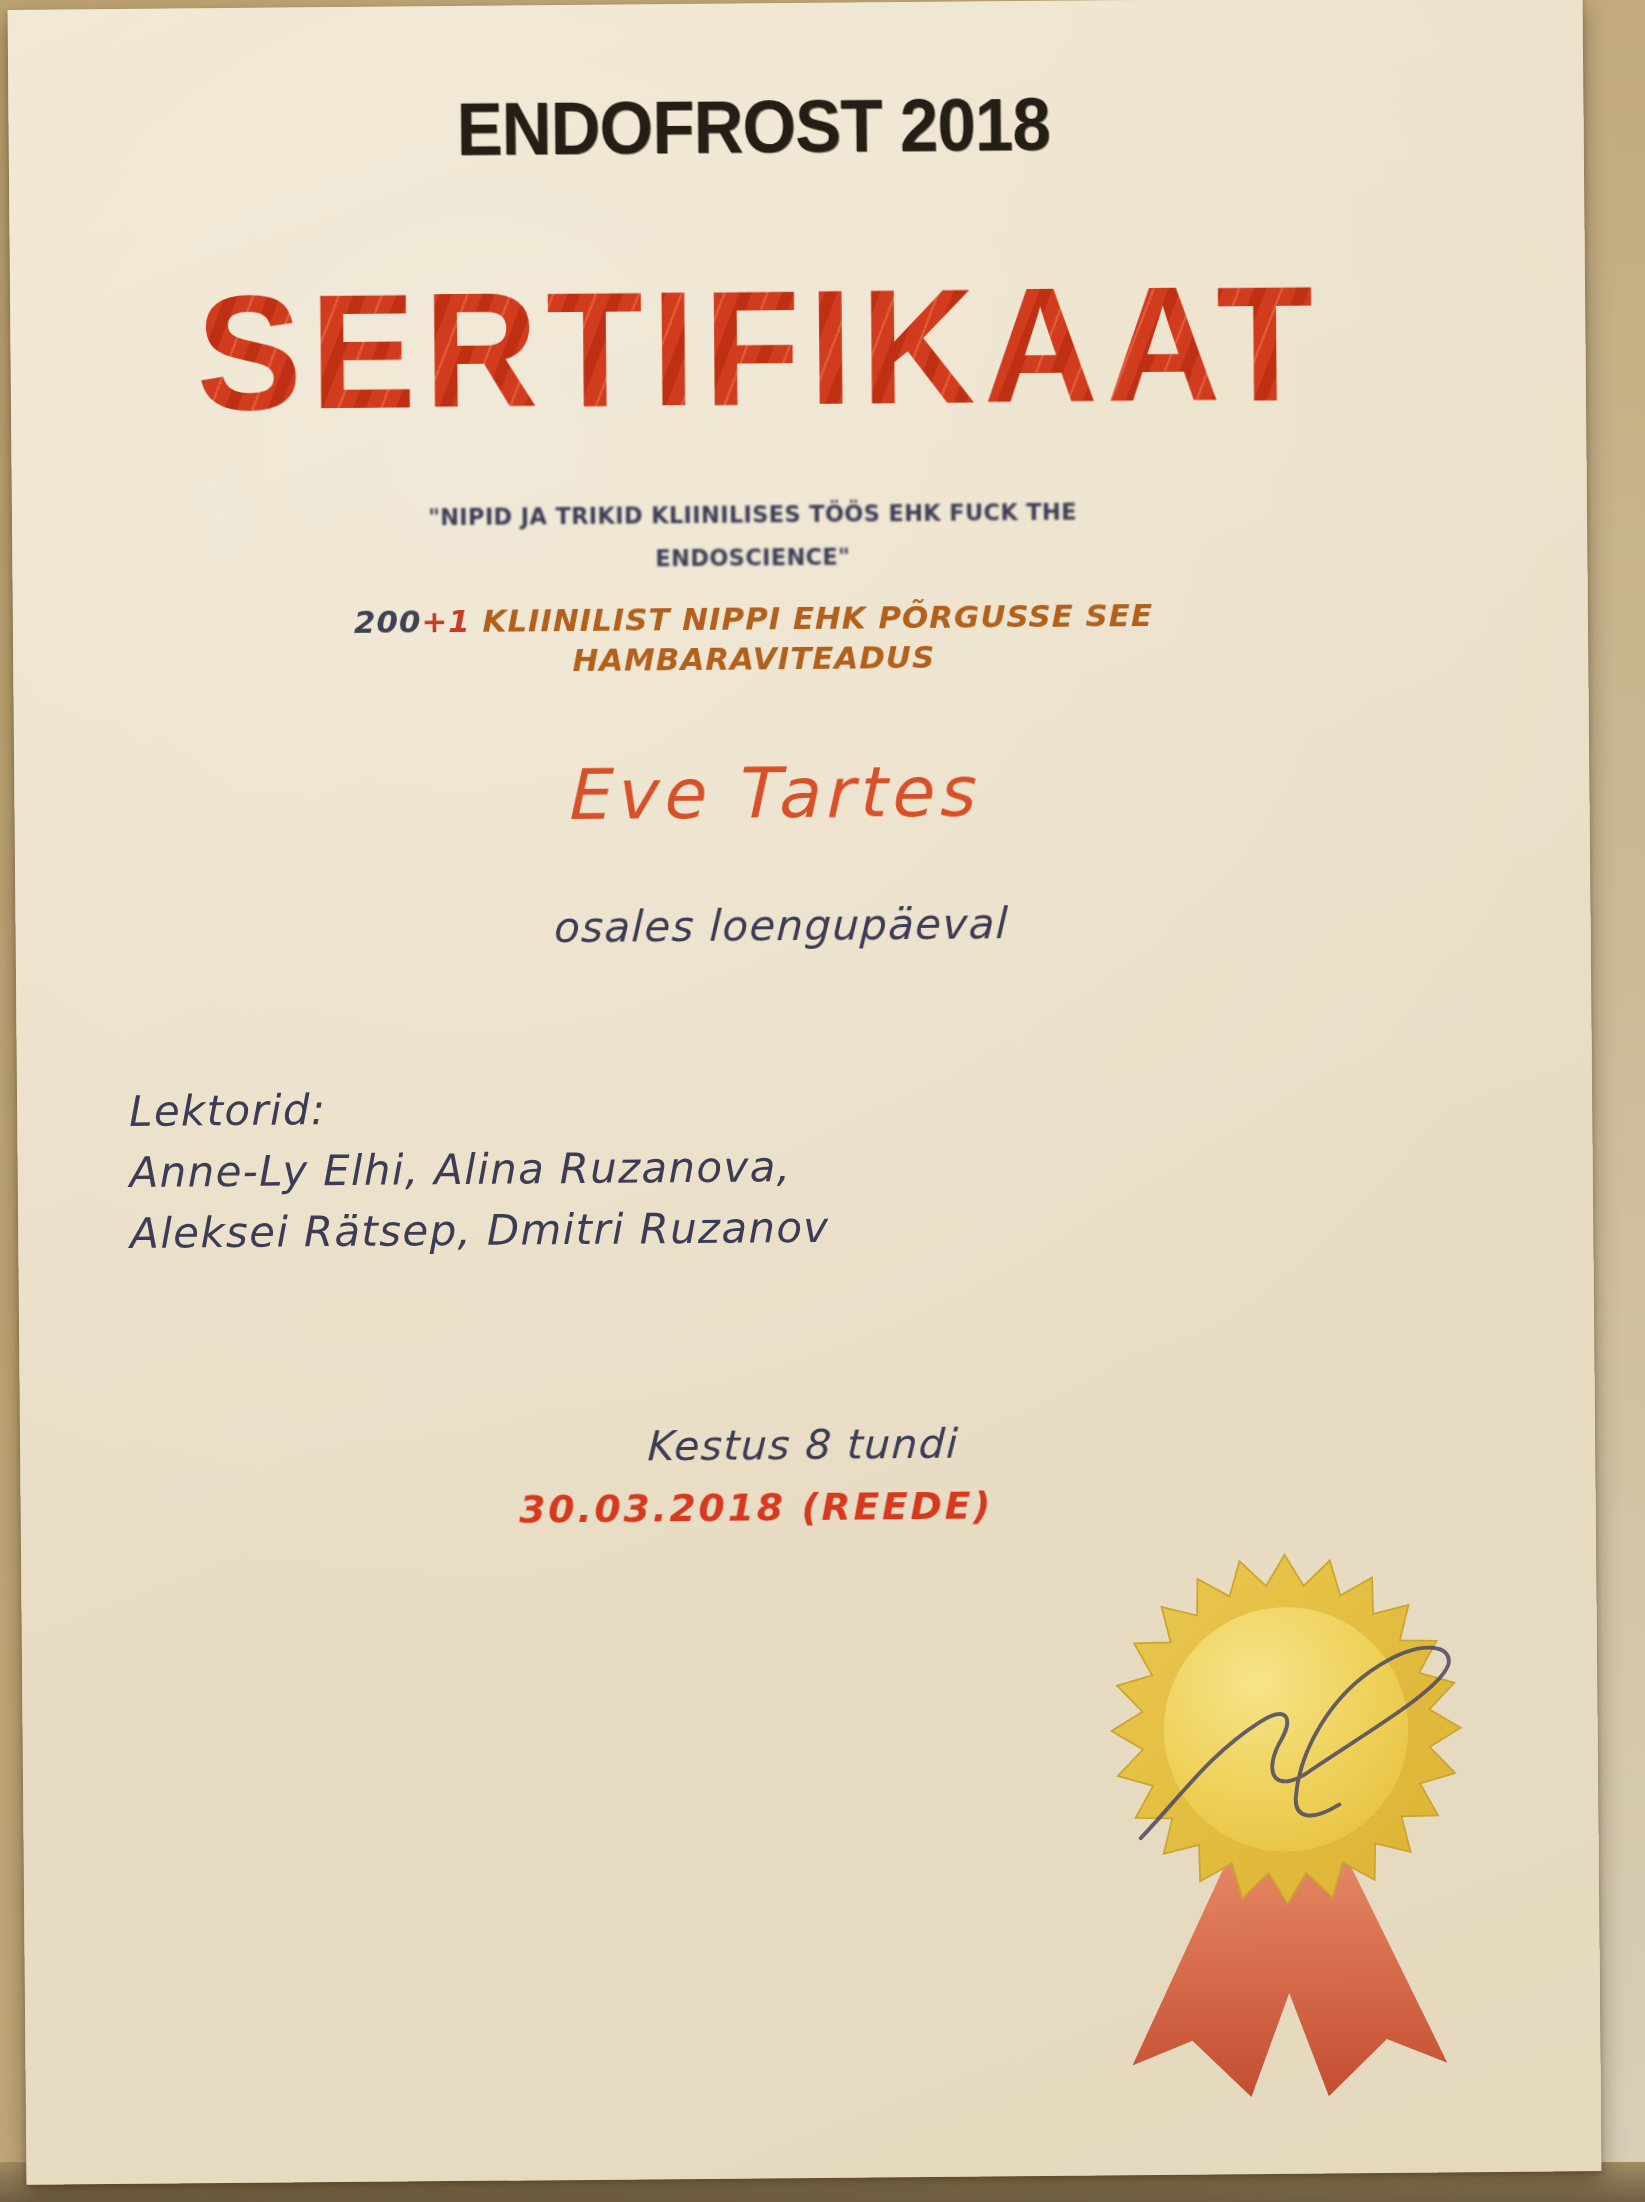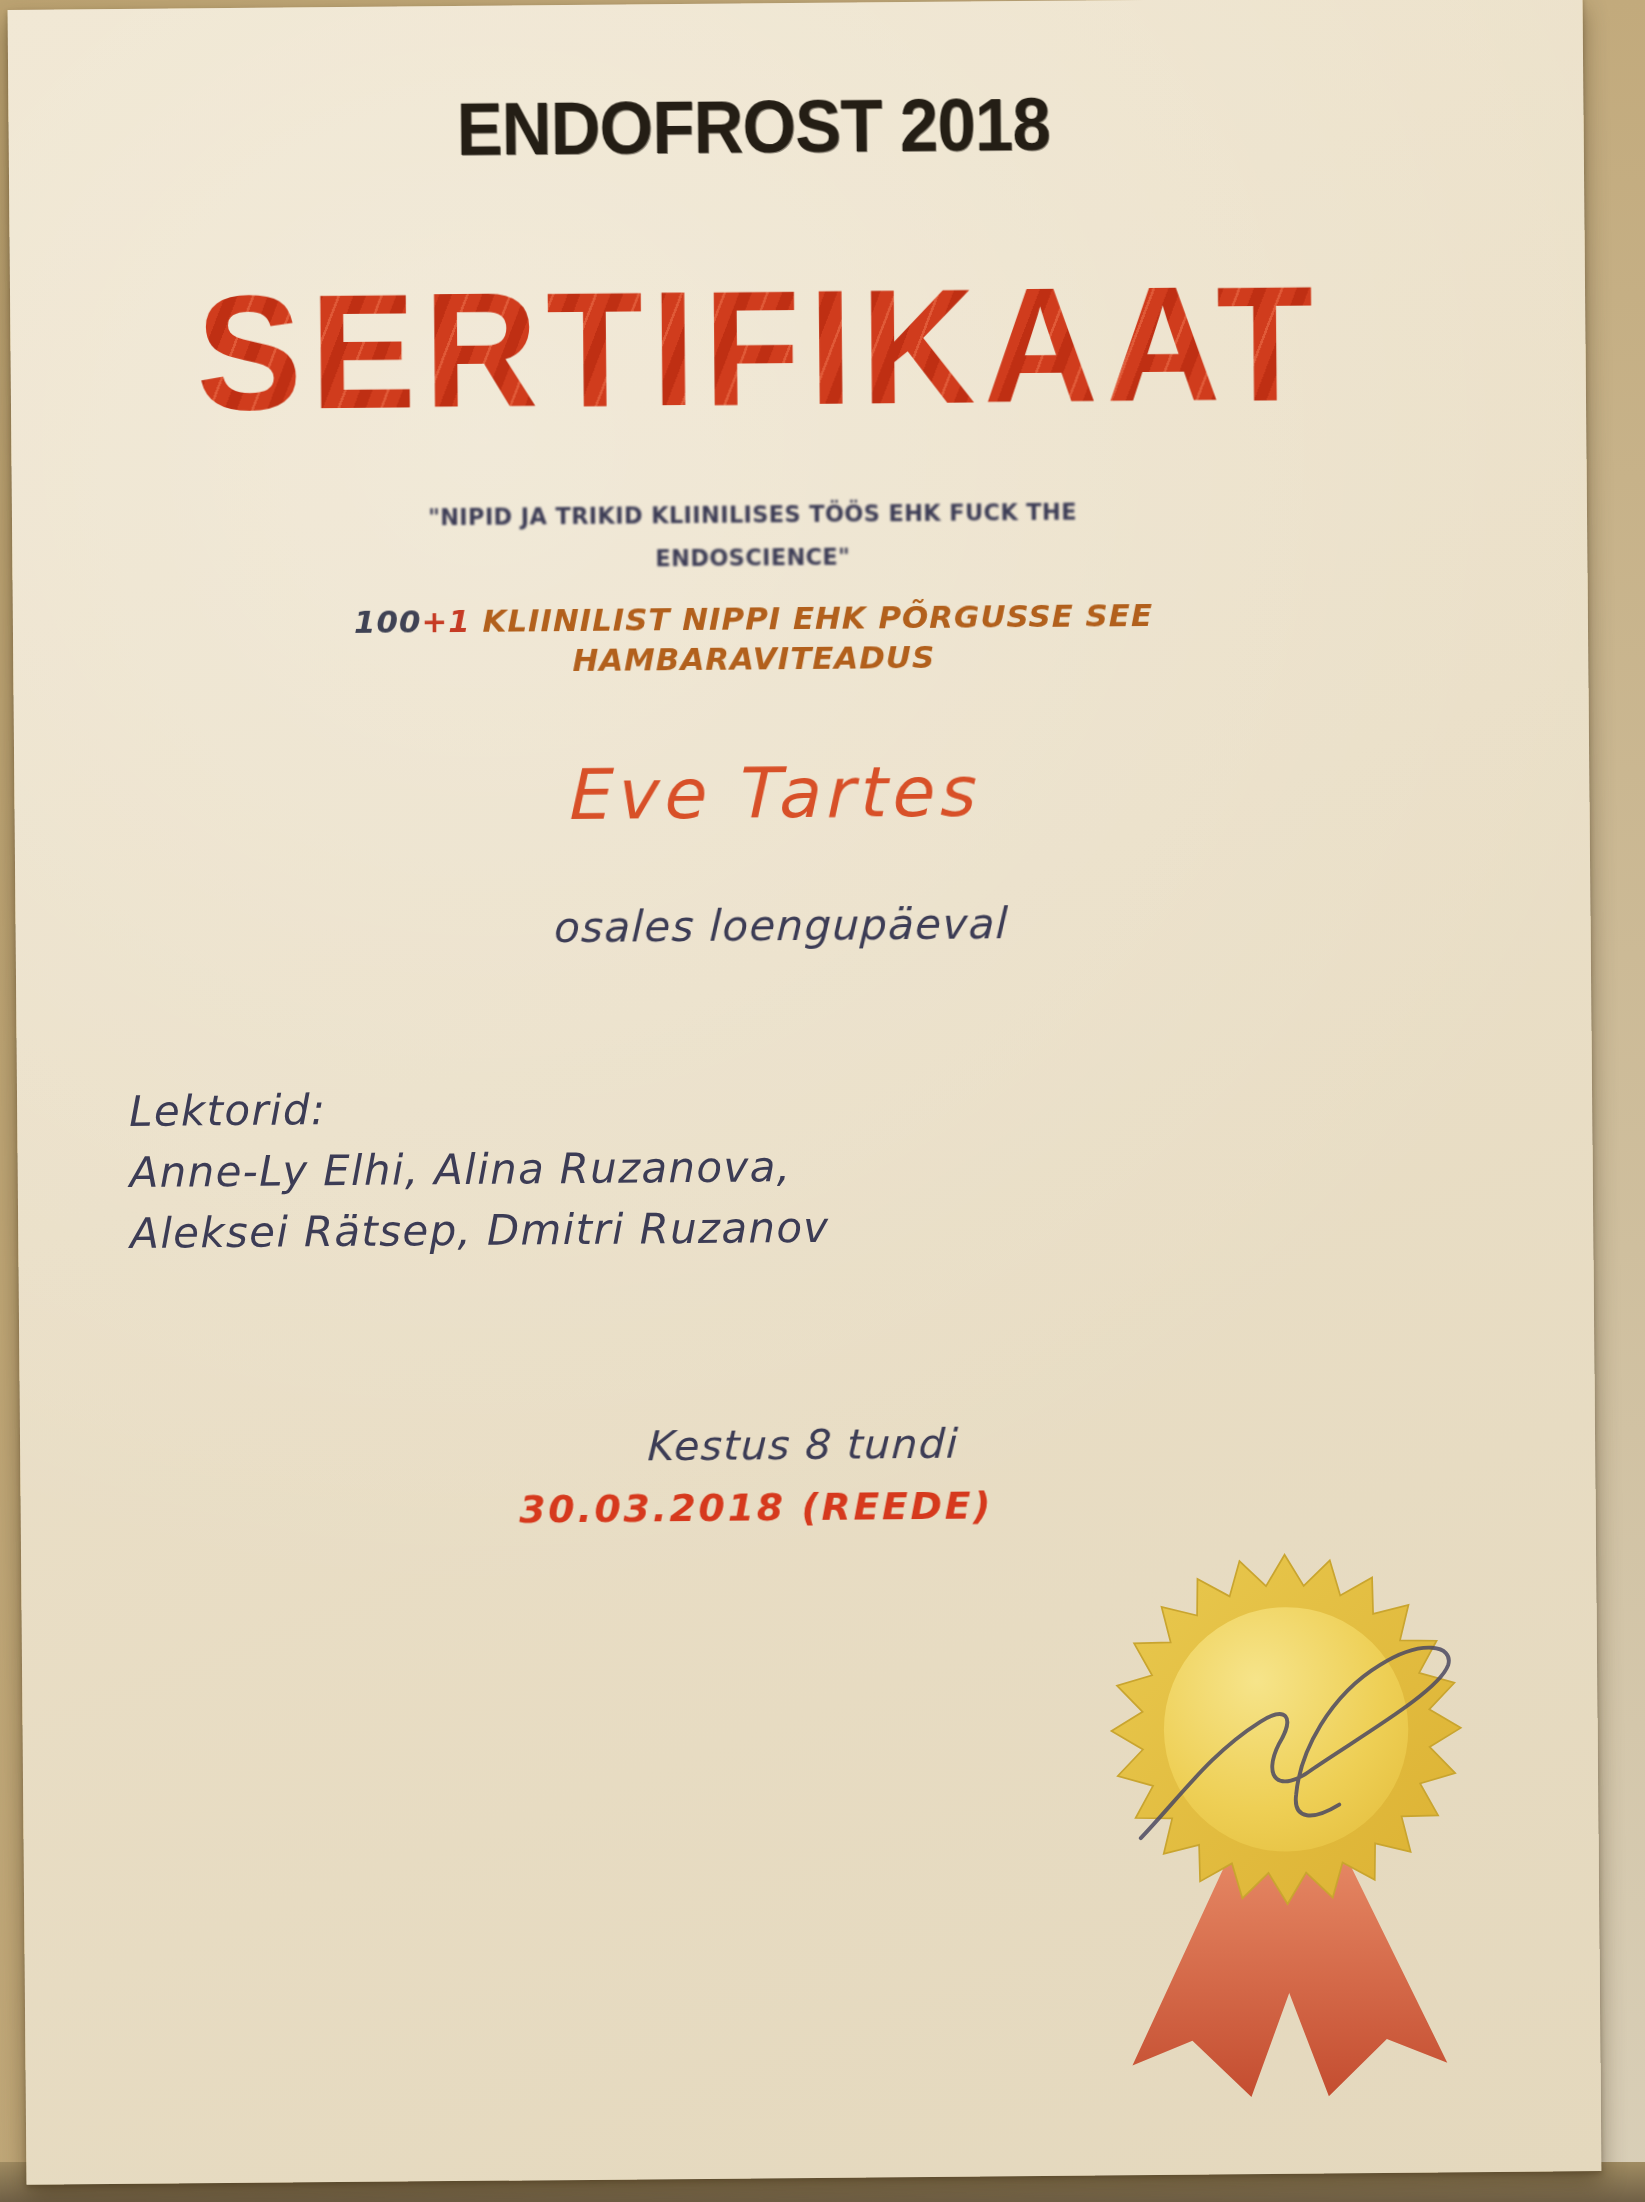--- a/index.html
+++ b/index.html
@@ -93,21 +93,21 @@
   <div class="blk event-title">ENDOFROST 2018</div>
 
   <div class="blk cert-title">SERTIFIKAAT</div>
 
   <div class="blk quote">
     <span>"NIPID JA TRIKID KLIINILISES TÖÖS EHK FUCK THE</span><br>
     <span>ENDOSCIENCE"</span>
   </div>
 
   <div class="blk course">
-    <span class="dark">100</span><span class="plus">+1</span><span> KLIINILIST NIPPI EHK PÕRGUSSE SEE</span><br>
+    <span class="dark">200</span><span class="plus">+1</span><span> KLIINILIST NIPPI EHK PÕRGUSSE SEE</span><br>
     <span>HAMBARAVITEADUS</span>
   </div>
 
   <div class="blk recipient">Eve Tartes</div>
 
   <div class="blk participation hand">osales loengupäeval</div>
 
   <div class="left-block lecturers hand">
     <span>Lektorid:</span><br>
     <span>Anne-Ly Elhi, Alina Ruzanova,</span><br>

